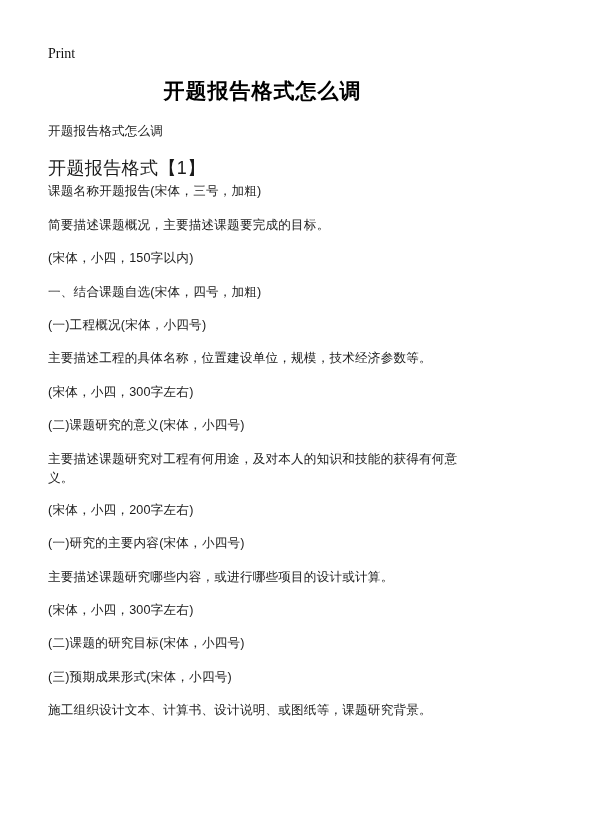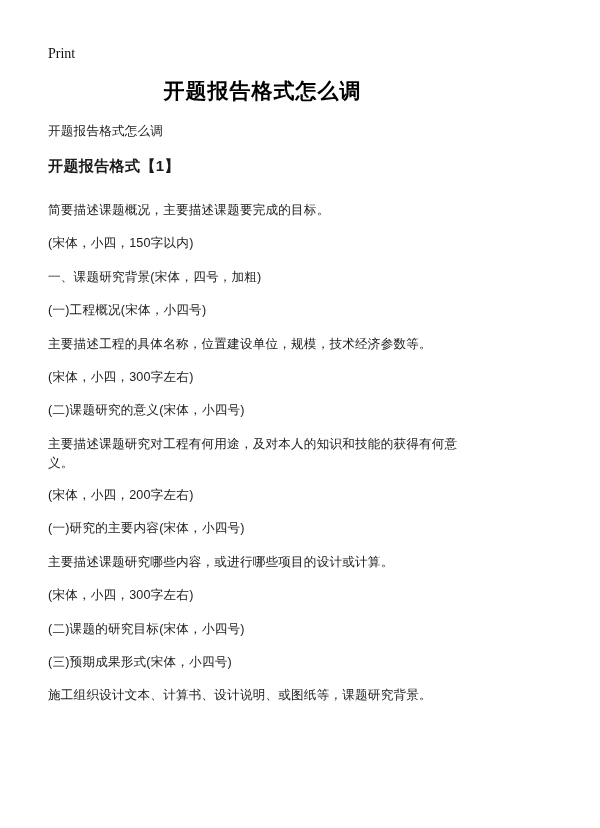--- a/index.html
+++ b/index.html
@@ -39,44 +39,45 @@
     line-height: 1.3;
   }
   .para {
     font-size: 12.6px;
     line-height: 1.5;
     color: #1a1a1a;
     margin: 0 0 14.5px 0;
     letter-spacing: 0.2px;
   }
   .para.heading {
-    font-weight: bold;
-    font-size: 15px;
+    font-weight: normal;
+    font-size: 18px;
     letter-spacing: 0.4px;
-    margin-bottom: 23px;
+    margin-bottom: 0;
   }
   .para.tight {
     margin-bottom: 13.5px;
   }
 </style>
 </head>
 <body>
 
 <div class="page">
 
   <div class="print-label">Print</div>
 
   <h1 class="doc-title">开题报告格式怎么调</h1>
 
   <div class="body-content">
     <p class="para">开题报告格式怎么调</p>
     <p class="para heading">开题报告格式【1】</p>
+    <p class="para">课题名称开题报告(宋体，三号，加粗)</p>
     <p class="para">简要描述课题概况，主要描述课题要完成的目标。</p>
     <p class="para">(宋体，小四，150字以内)</p>
-    <p class="para">一、课题研究背景(宋体，四号，加粗)</p>
+    <p class="para">一、结合课题自选(宋体，四号，加粗)</p>
     <p class="para">(一)工程概况(宋体，小四号)</p>
     <p class="para">主要描述工程的具体名称，位置建设单位，规模，技术经济参数等。</p>
     <p class="para">(宋体，小四，300字左右)</p>
     <p class="para">(二)课题研究的意义(宋体，小四号)</p>
     <p class="para tight">主要描述课题研究对工程有何用途，及对本人的知识和技能的获得有何意义。</p>
     <p class="para">(宋体，小四，200字左右)</p>
     <p class="para">(一)研究的主要内容(宋体，小四号)</p>
     <p class="para">主要描述课题研究哪些内容，或进行哪些项目的设计或计算。</p>
     <p class="para">(宋体，小四，300字左右)</p>
     <p class="para">(二)课题的研究目标(宋体，小四号)</p>

